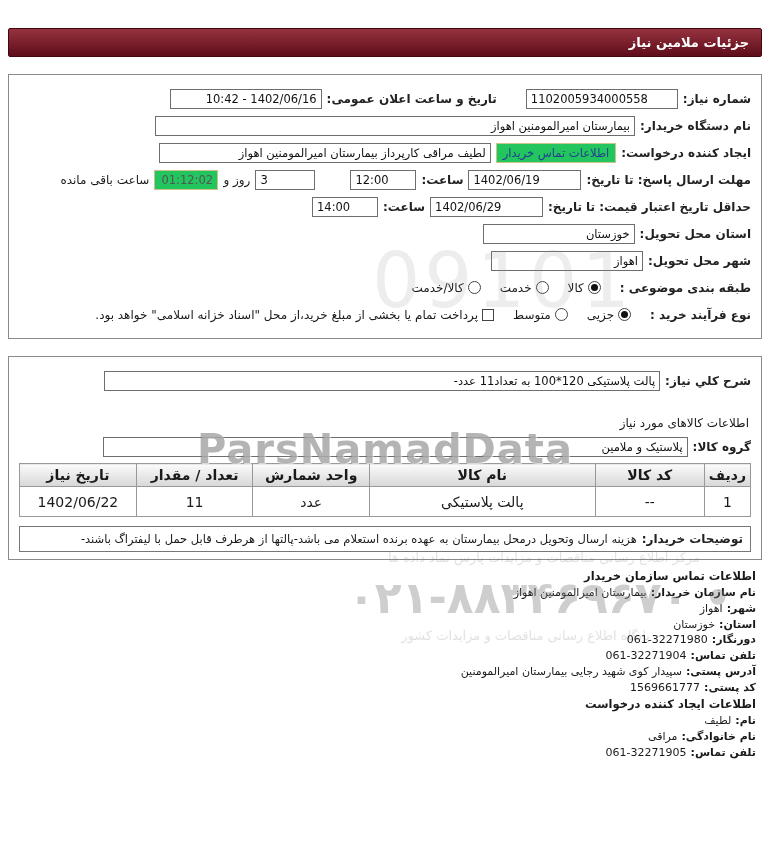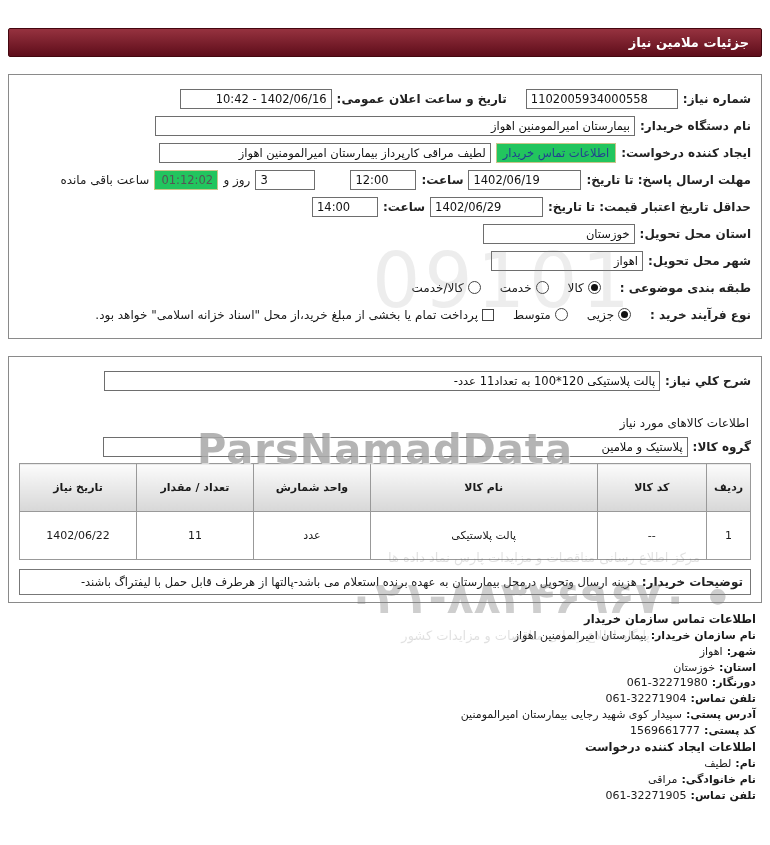--- a/index.html
+++ b/index.html
@@ -39,37 +39,37 @@
 
   .frow{display:flex;align-items:center;margin:6px 0;gap:5px;min-height:21px}
   .lbl{font-weight:bold;color:#222;white-space:nowrap;font-size:12px}
   .txt{
     border:1px solid #6e6e6e;background:#fff;height:20px;
     font-size:11.5px;padding:0 4px;font-family:inherit;color:#111;
   }
   .num{direction:ltr;text-align:left}
   .w150{width:152px}.w140{width:113px}.w65{width:66px}.w60{width:60px}
   .w330{width:332px}.w480{width:480px}.w556{width:556px}.w585{width:585px}
-  .gap30{margin-right:14px}
+  .gap30{margin-right:24px}
   .gapR{margin-right:30px}
 
   .hl{background:#22c55e;border:1px solid #c9c48a;padding:2px 6px;font-size:11.5px}
   .link{color:#23408f;cursor:pointer}
   .cd{color:#555;direction:ltr;display:inline-block;width:64px;text-align:center}
 
   .radio{width:13px;height:13px;border:1px solid #444;border-radius:50%;background:#fff;display:inline-block;position:relative;flex:0 0 auto}
   .radio.sel::after{content:"";position:absolute;left:2px;top:2px;right:2px;bottom:2px;border-radius:50%;background:#111}
   .chk{width:12px;height:12px;border:1px solid #444;background:#fff;display:inline-block;flex:0 0 auto}
   .opt{display:flex;align-items:center;gap:4px;margin-right:14px}
   .optlabel{white-space:nowrap}
 
   
   .sechead{font-weight:normal;font-size:12px;margin:25px 2px 3px}
   table.itbl{width:100%;border-collapse:collapse;margin:6px 0 0;background:transparent}
-  table.itbl th,table.itbl td{border:1px solid #999;font-size:11px;text-align:center;padding:17px 4px}
+  table.itbl th,table.itbl td{border:1px solid #999;font-size:14px;text-align:center;padding:3px 4px}
   table.itbl th{background:linear-gradient(#fbfbfb,#d7d7d7);font-weight:bold;height:22px}
   table.itbl td{height:30px;background:transparent}
   .c0{width:6%}.c1{width:15%}.c2{width:31%}.c3{width:16%}.c4{width:16%}.c5{width:16%}
 
   .notes{
     border:1px solid #777;margin-top:9px;padding:5px 7px;
     display:flex;gap:5px;align-items:center;font-size:11.5px;background:transparent;
   }
   .notes .nval{white-space:nowrap;overflow:hidden}
 

